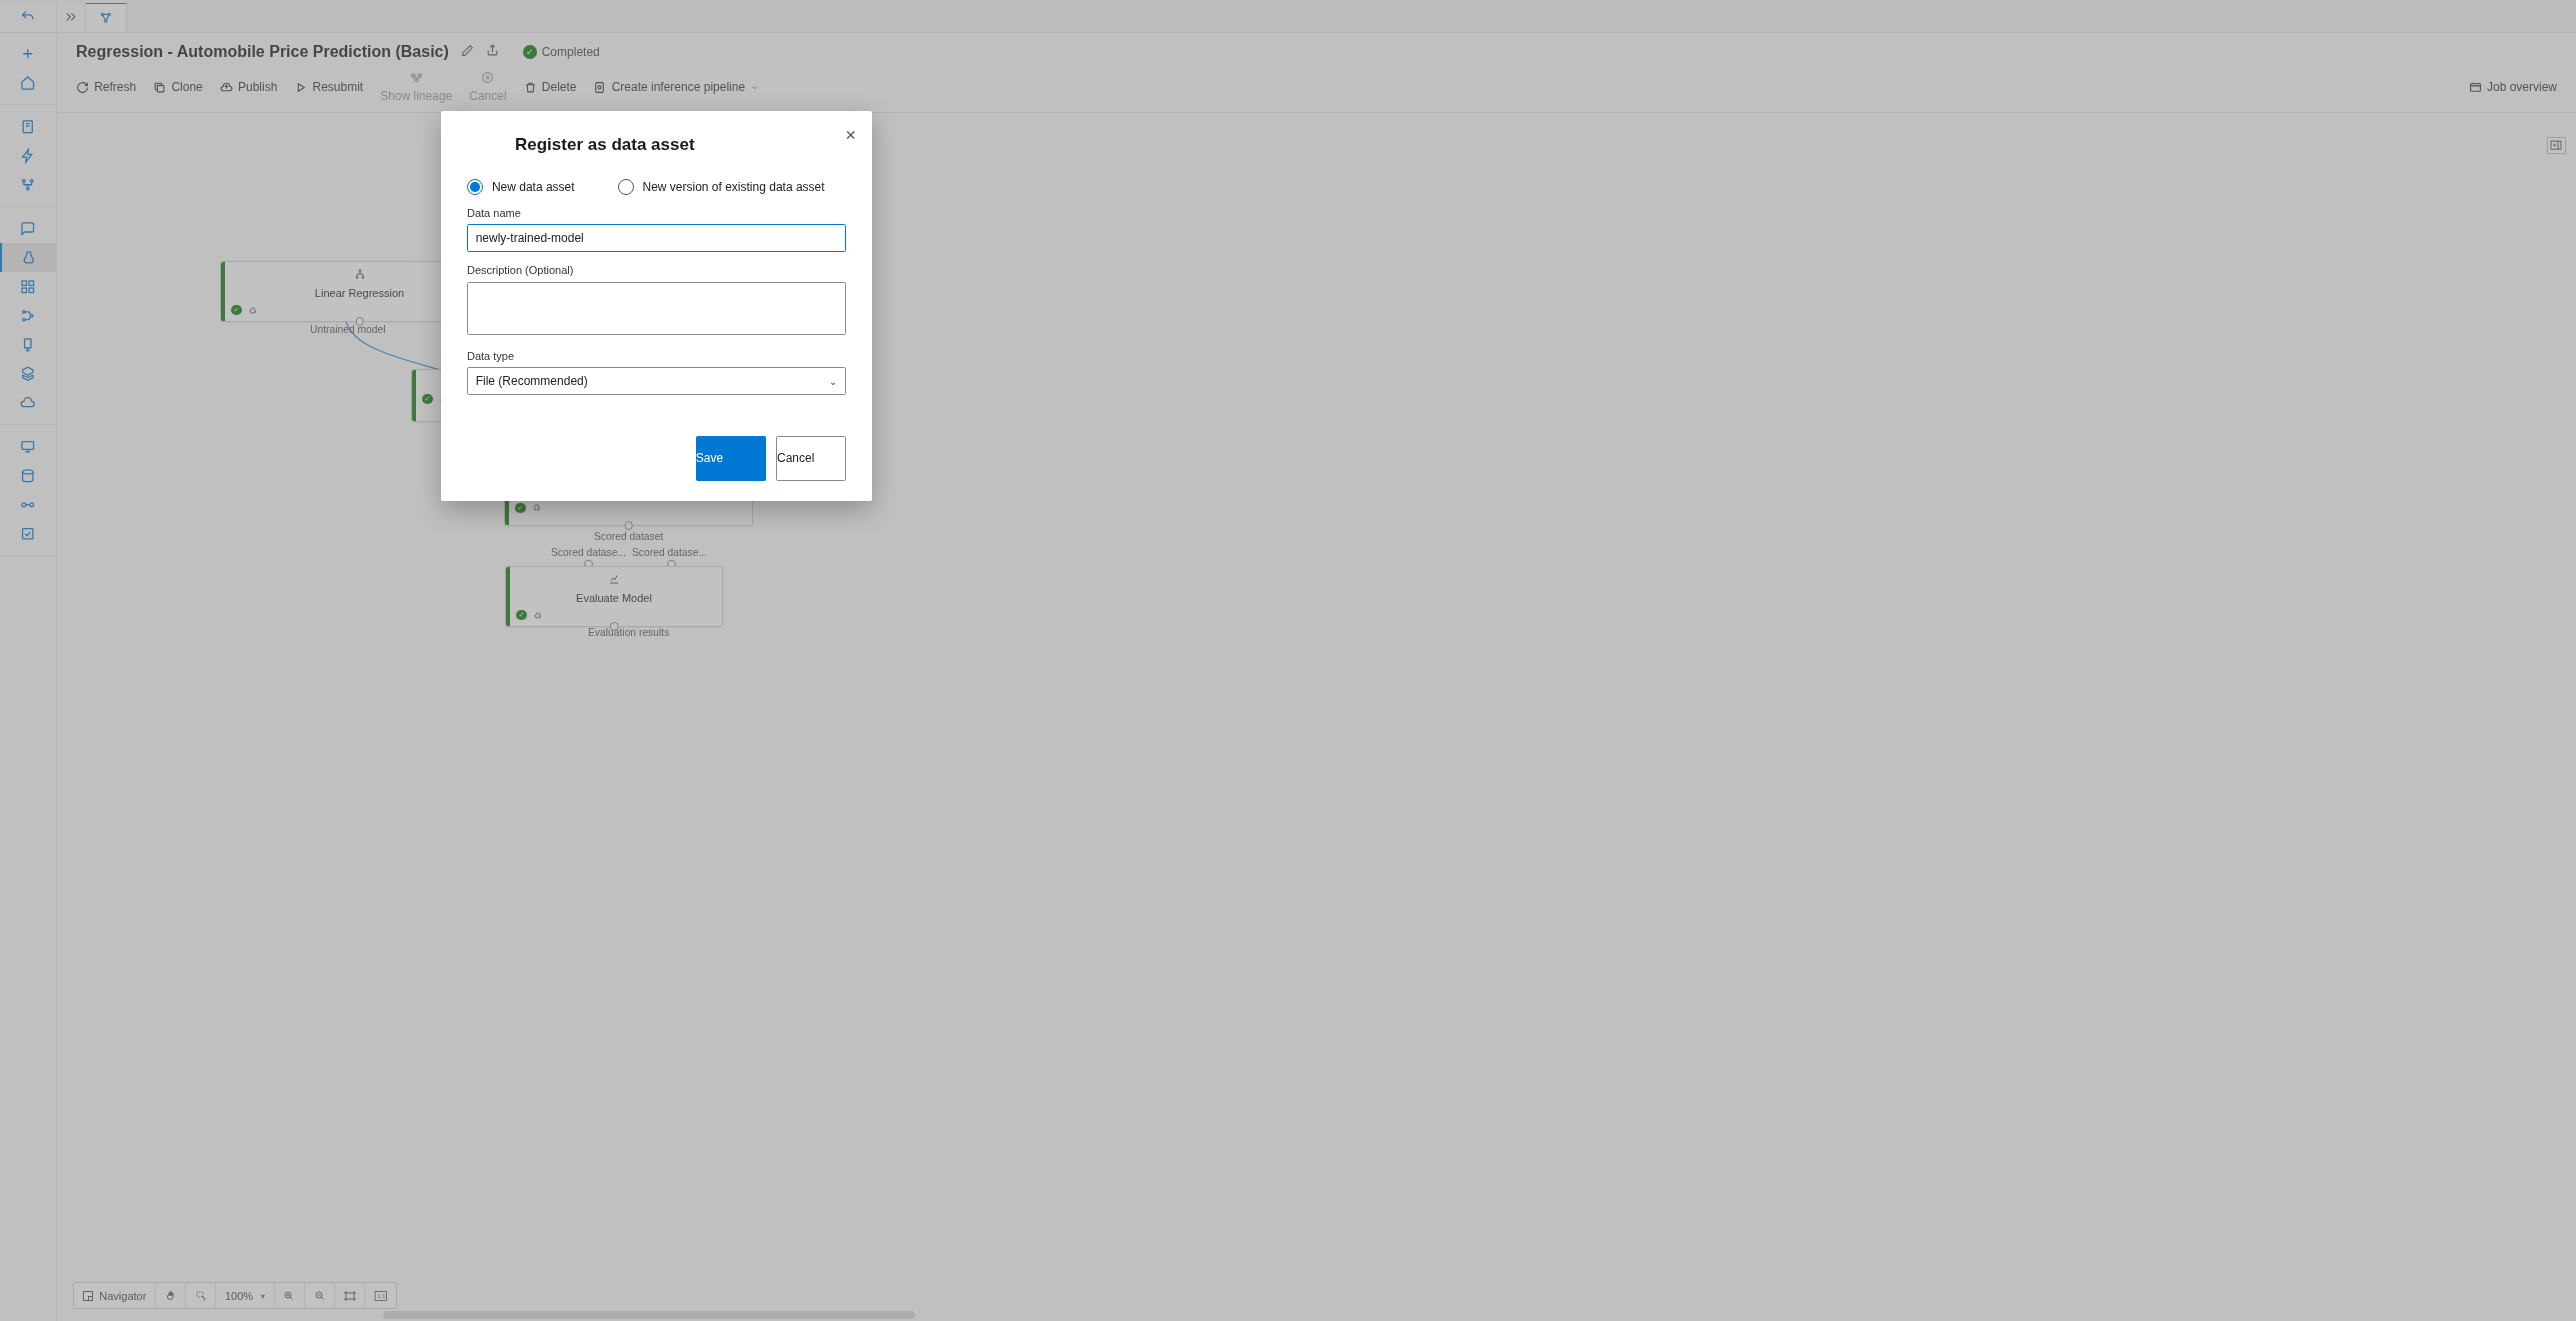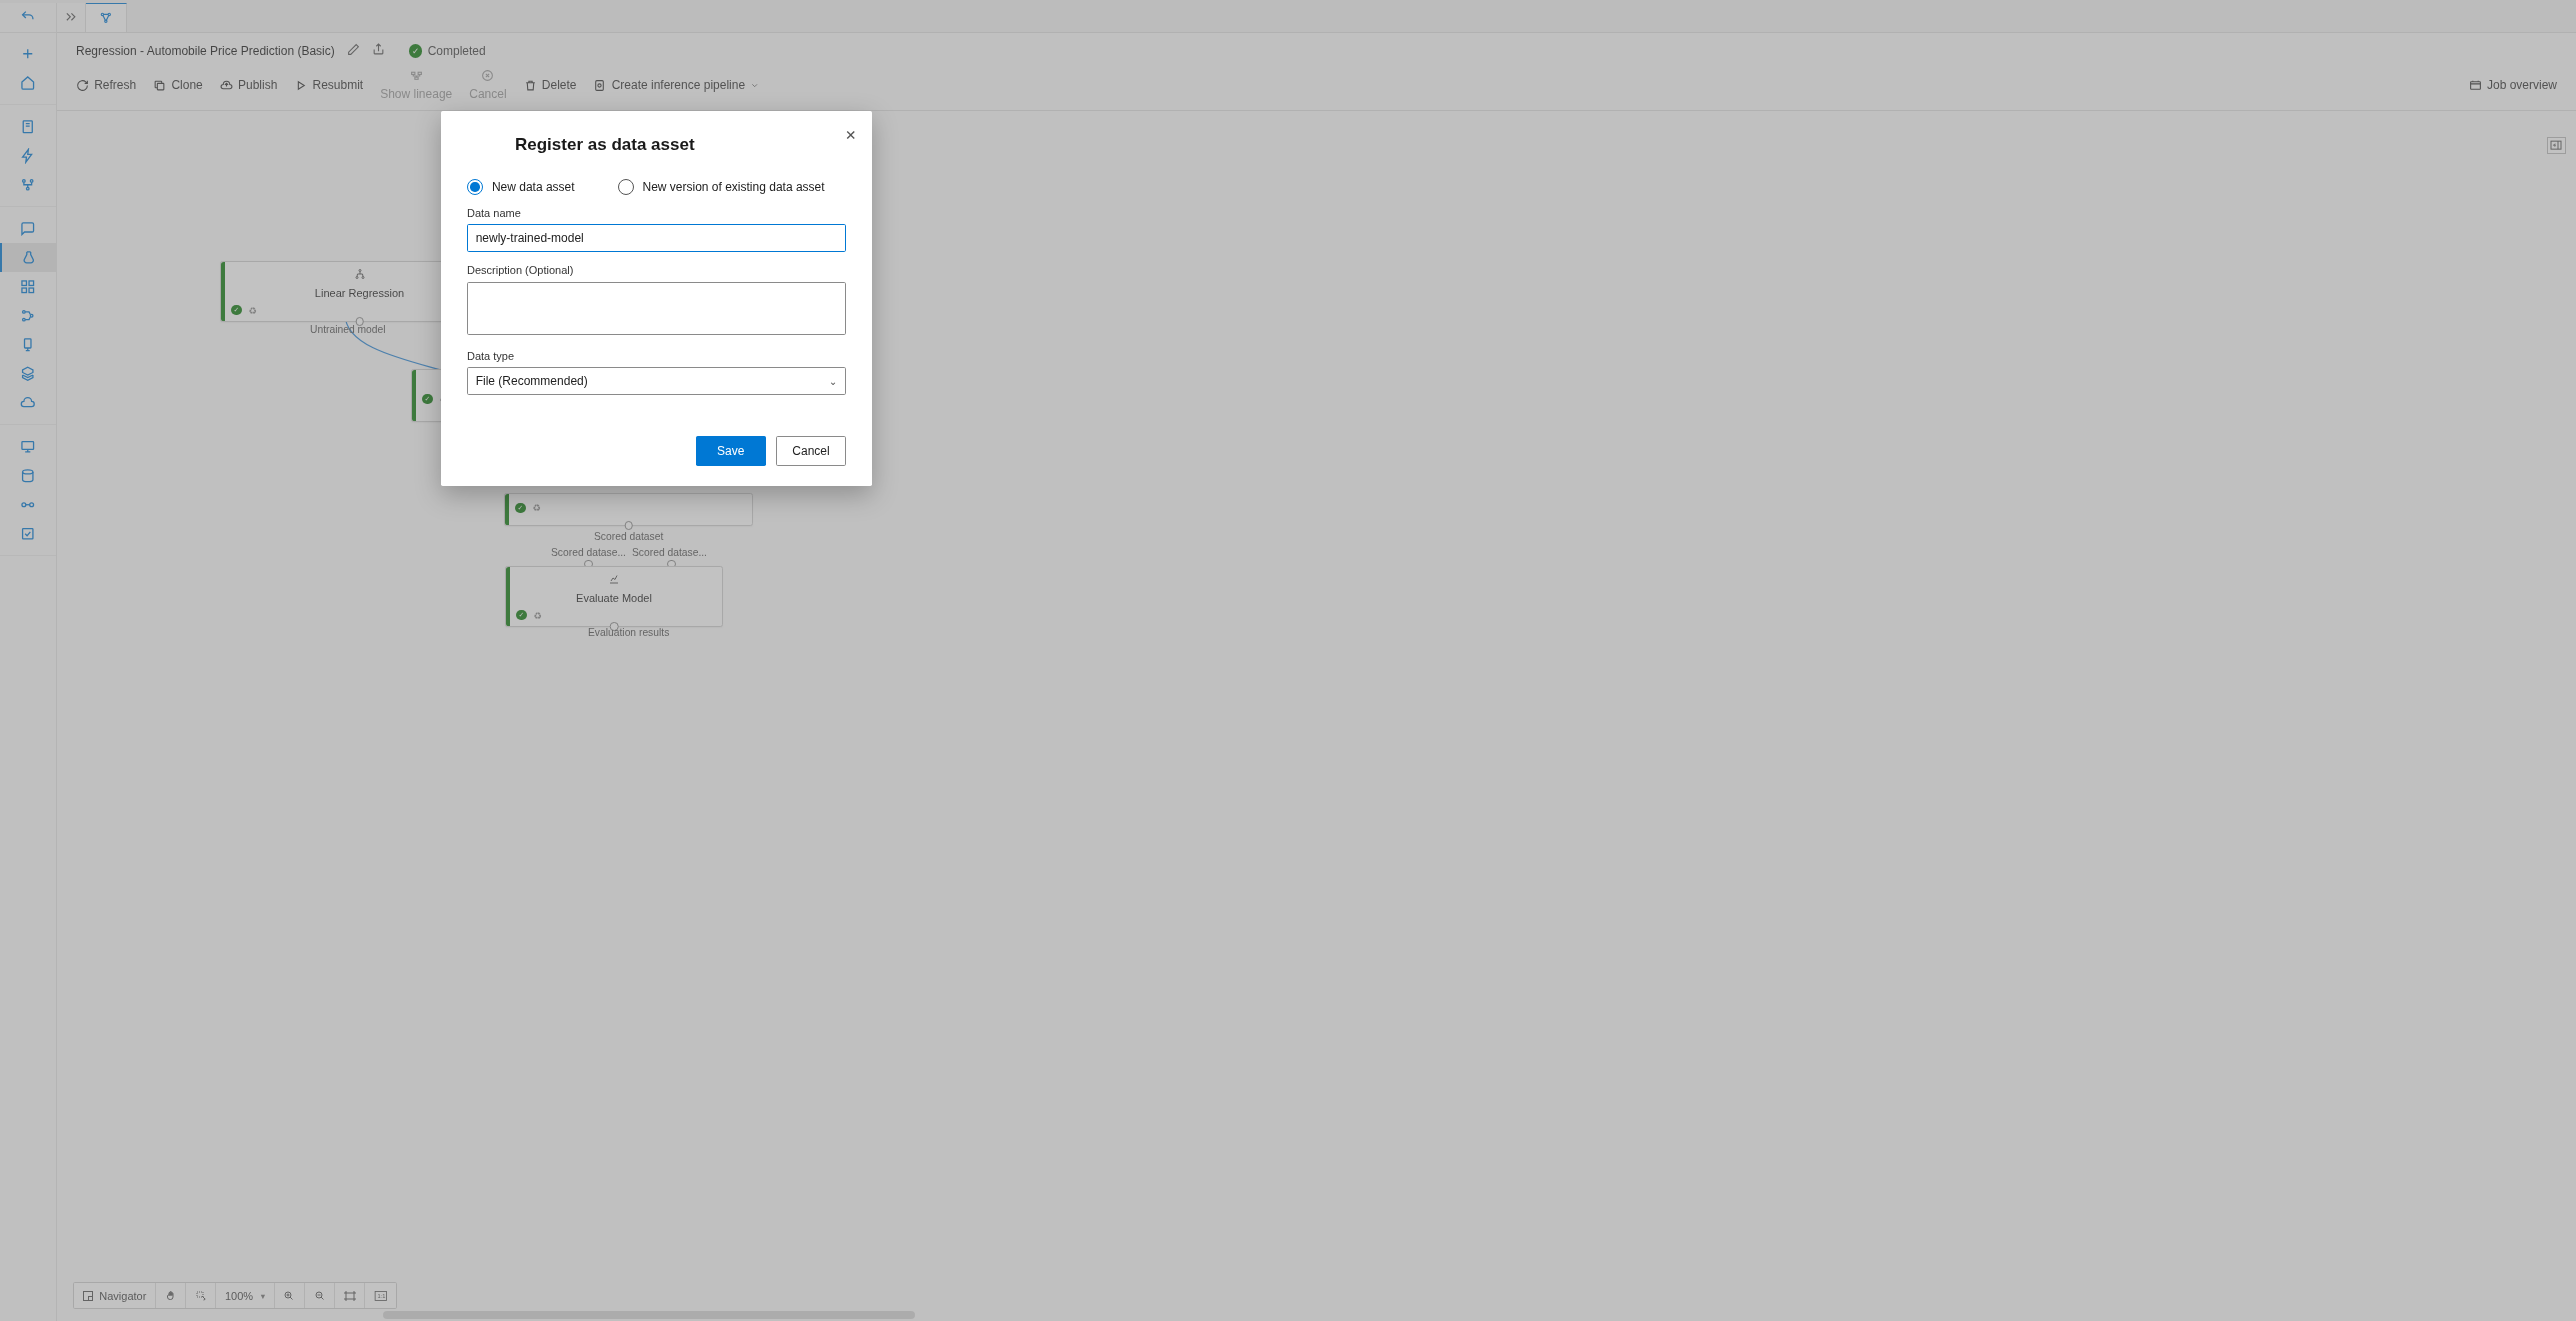--- a/index.html
+++ b/index.html
@@ -39,21 +39,21 @@
   width:29px; display:flex; align-items:center; justify-content:center; color:#555; border-right:0.9px solid #e0e0e0; background:#fbfbfb;
 }
 .tab-row .tab {
   width:41px; display:flex; align-items:center; justify-content:center; background:#fff; border-top:1.7px solid #0078d4; border-right:0.9px solid #e0e0e0; color:#0078d4;
 }
 
 
 .header-line {
   display:flex; align-items:center; gap:12px; padding:10.3px 19px 5.2px 19px;
 }
-.header-line .title { font-size:12px; font-weight:400; color:#1a1a1a; }
+.header-line .title { font-size:16px; font-weight:700; color:#1a1a1a; }
 .header-line .icon-btn { color:#555; cursor:pointer; }
 .status-pill { display:flex; align-items:center; gap:5.2px; margin-left:12px;}
 .status-pill .check {
   width:13.7px; height:13.7px; border-radius:50%; background:#107c10; display:flex; align-items:center; justify-content:center; color:#fff; font-size:8.6px;
 }
 .status-pill .txt { color:#444; font-size:12px;}
 
 
 .toolbar {
   display:flex; align-items:center; gap:17px; padding:5.2px 19px 8.6px 19px; border-bottom:0.9px solid #e0e0e0; font-size:12px;
@@ -128,21 +128,21 @@
 .textarea-input {
   width:100%; margin-top:5.2px; border:0.9px solid #8a8a8a; border-radius:1.7px; height:53px; resize:none; padding:6px 7.7px; font-size:12px; outline:none;
 }
 .select-box {
   width:100%; margin-top:5.2px; border:0.9px solid #8a8a8a; border-radius:1.7px; padding:6px 7.7px; font-size:12px; color:#222;
   display:flex; justify-content:space-between; align-items:center; cursor:pointer;
 }
 .select-box .chev { color:#555; font-size:10.3px;}
 .modal-footer { display:flex; justify-content:flex-end; gap:10.3px; margin-top:41px;}
 .btn {
-  min-width:70px; height:30px; border-radius:1.7px; font-size:12px; display:flex; align-items:center; justify-content:center; cursor:pointer;
+  min-width:70px; height:45px; border-radius:1.7px; font-size:12px; display:flex; align-items:center; justify-content:flex-start; cursor:pointer;
 }
 .btn-primary { background:#0078d4; color:#fff; border:none;}
 .btn-secondary { background:#fff; color:#222; border:0.9px solid #8a8a8a;}
 </style>
 </head>
 <body>
 
 <div class="sidebar">
   <div class="top-undo">
     <svg viewBox="0 0 24 24" fill="none" stroke="currentColor" stroke-width="2">

